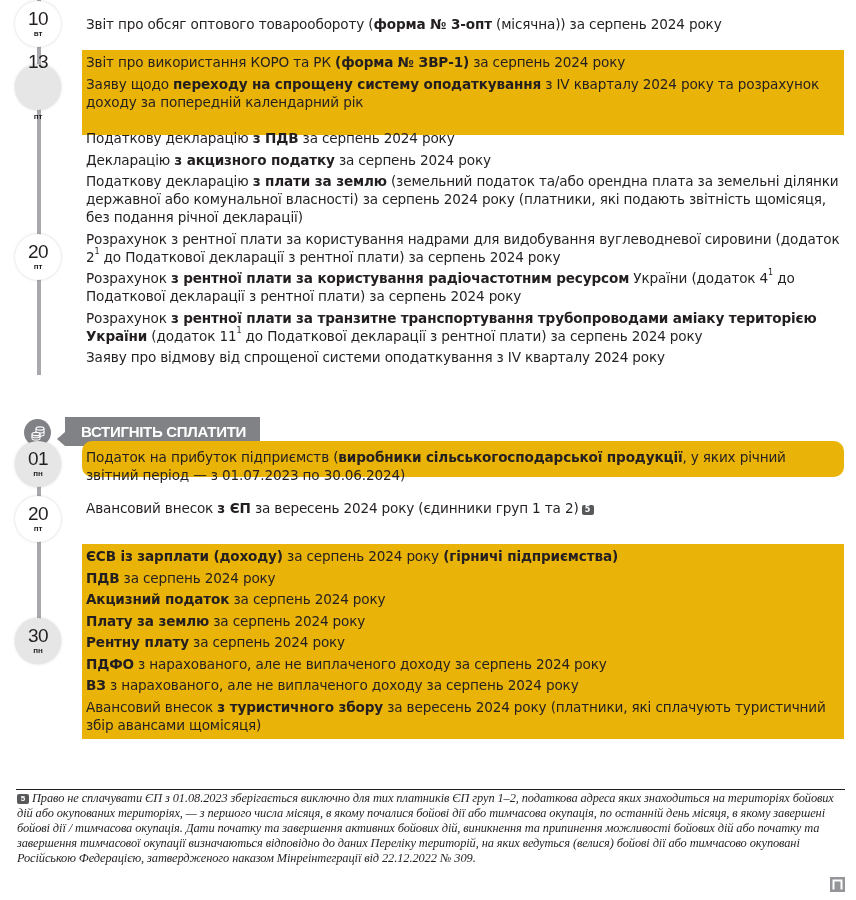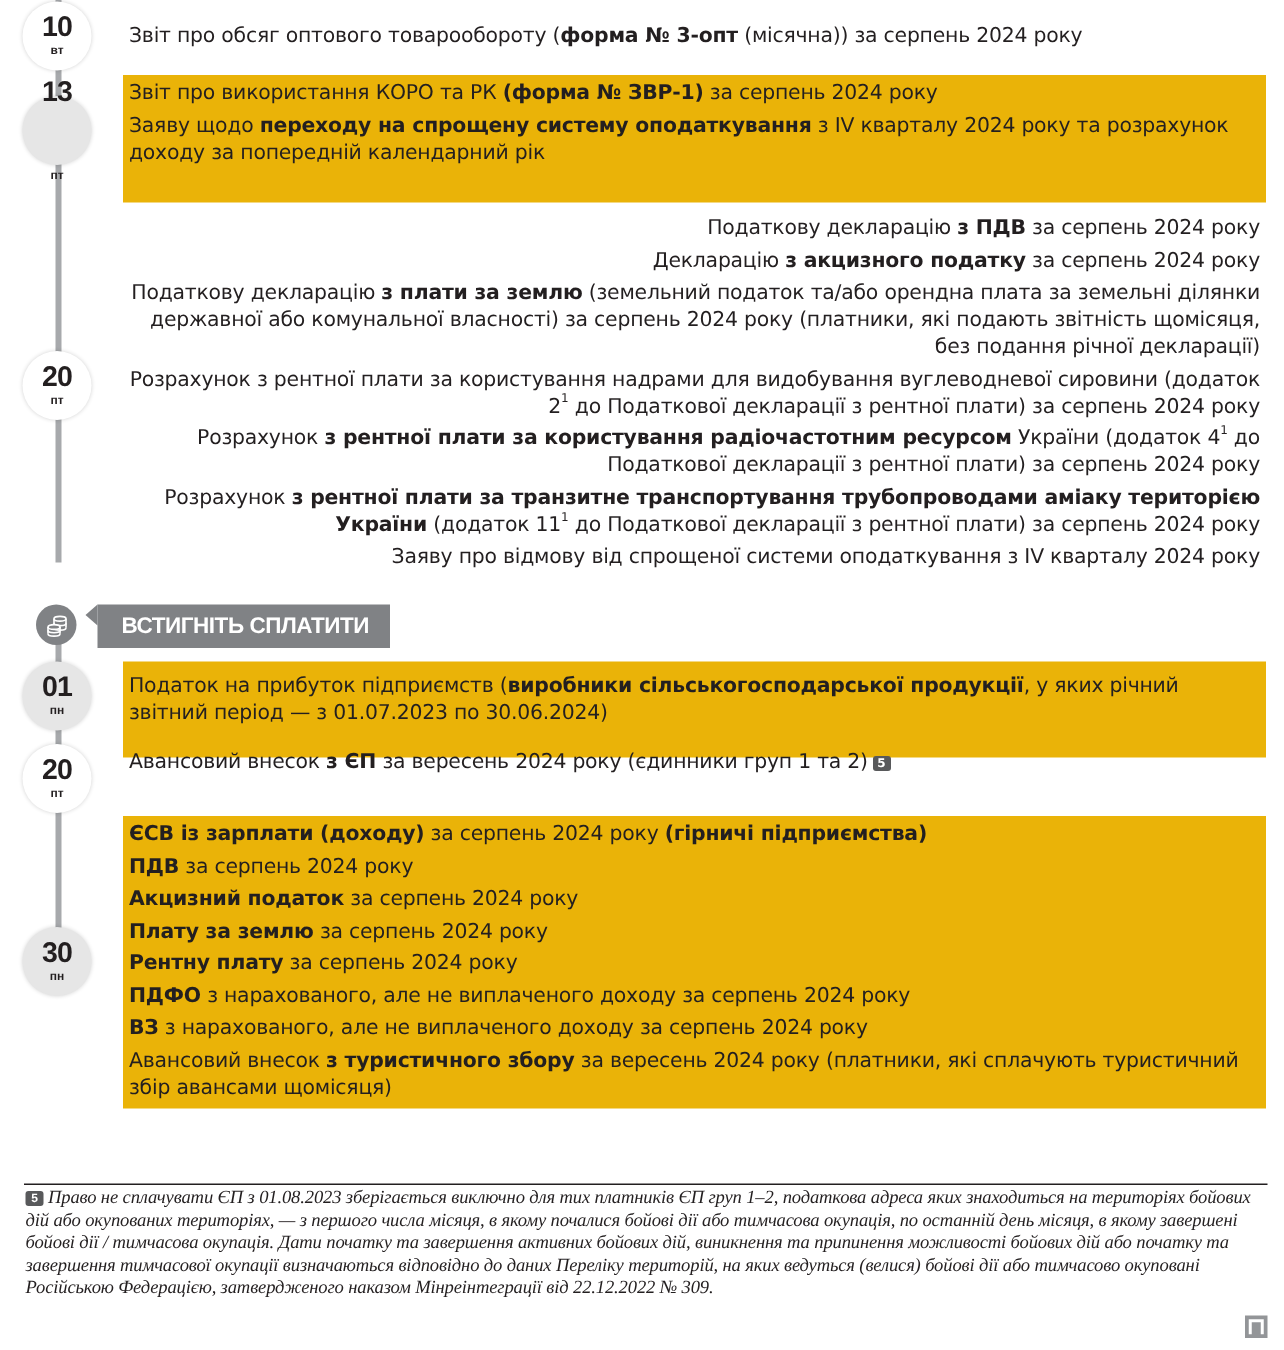--- a/index.html
+++ b/index.html
@@ -4,34 +4,34 @@
 <style>
   html, body { margin:0; padding:0; background:#ffffff; }
   body { width:856px; height:900px; position:relative; overflow:hidden;
          font-family:"DejaVu Sans", "Liberation Sans", sans-serif; color:#231f20; }
   .timeline-line { position:absolute; left:37px; width:4px; background:#a7a9ac; }
   .day { position:absolute; left:15px; width:46px; height:46px; border-radius:50%;
          box-shadow:0 0 3px rgba(0,0,0,0.18); display:flex; flex-direction:column;
          align-items:center; justify-content:center; }
   .day.white { background:#ffffff; }
   .day.grey  { background:#e6e6e6; }
-  .day .num { font-family:"Liberation Sans", sans-serif; font-weight:bold; font-size:19px;
+  .day .num { font-family:"Liberation Sans", sans-serif; font-weight:normal; font-size:19px;
               line-height:19px; color:#231f20; letter-spacing:-0.5px; }
   .day .dow { font-family:"Liberation Sans", sans-serif; font-weight:bold; font-size:8px;
               line-height:10px; color:#231f20; margin-top:1px; }
   .group { position:absolute; left:82px; width:762px; box-sizing:border-box; padding:3px 4px 3px 4px; }
   .group.grey { background:#eab308; }
   .item { font-size:13.6px; line-height:18px; margin:0 0 3.5px 0; letter-spacing:-0.15px; }
   .item:last-child { margin-bottom:0; }
   .item b { font-weight:bold; }
   sup { font-size:8px; vertical-align:top; line-height:8px; }
   .note-badge { display:inline-block; background:#58595b; color:#fff; font-size:8px; font-weight:bold;
                 width:12px; height:10px; line-height:10px; text-align:center; border-radius:2px;
                 vertical-align:1px; margin-left:3px; }
-  .section-header { position:absolute; left:24px; top:403px; height:29px; display:flex; align-items:flex-start; }
+  .section-header { position:absolute; left:24px; top:417px; height:29px; display:flex; align-items:flex-end; }
   .coin-circle { width:27px; height:27px; border-radius:50%; background:#808285; display:flex;
                  align-items:center; justify-content:center; }
   .arrow { width:0; height:0; border-top:7px solid transparent; border-bottom:7px solid transparent;
            border-right:8px solid #808285; margin-left:6px; }
   .section-label { background:#808285; color:#ffffff; font-family:"Liberation Sans", sans-serif;
                    font-weight:bold; font-size:15px; height:29px; line-height:29px; padding:0 14px 0 16px;
                    letter-spacing:-0.3px; }
   .footnote-rule { position:absolute; left:16px; top:789px; width:829px; height:1px; background:#231f20; }
   .footnote { position:absolute; left:17px; top:791px; width:828px; font-family:"Liberation Serif", serif;
               font-style:italic; font-size:12.4px; line-height:15px; color:#231f20; letter-spacing:-0.1px; }
@@ -58,21 +58,21 @@
   <span class="dow">пт</span>
 </div>
 
 <div class="group" style="top:12px;">
     <div class="item"><span>Звіт про обсяг оптового товарообороту (</span><b>форма № 3-опт</b><span> (місячна)) за серпень 2024 року</span></div>
   </div>
 <div class="group grey" style="top:50px; height:85px;">
     <div class="item"><span>Звіт про використання КОРО та РК </span><b>(форма № ЗВР-1)</b><span> за серпень 2024 року</span></div>
     <div class="item"><span>Заяву щодо </span><b>переходу на спрощену систему оподаткування</b><span> з IV кварталу 2024 року та розрахунок доходу за попередній календарний рік</span></div>
   </div>
-<div class="group" style="top:140px;text-align:right;">
+<div class="group" style="top:126px;">
     <div class="item"><span>Податкову декларацію </span><b>з ПДВ</b><span> за серпень 2024 року</span></div>
     <div class="item"><span>Декларацію </span><b>з акцизного податку</b><span> за серпень 2024 року</span></div>
     <div class="item"><span>Податкову декларацію </span><b>з плати за землю</b><span> (земельний податок та/або орендна плата за земельні ділянки державної або комунальної власності) за серпень 2024 року (платники, які подають звітність щомісяця, без подання річної декларації)</span></div>
     <div class="item"><span>Розрахунок з рентної плати за користування надрами для видобування вуглеводневої сировини (додаток 2</span><sup>1</sup><span> до Податкової декларації з рентної плати) за серпень 2024 року</span></div>
     <div class="item"><span>Розрахунок </span><b>з рентної плати за користування радіочастотним ресурсом</b><span> України (додаток 4</span><sup>1</sup><span> до Податкової декларації з рентної плати) за серпень 2024 року</span></div>
     <div class="item"><span>Розрахунок </span><b>з рентної плати за транзитне транспортування трубопроводами аміаку територією України</b><span> (додаток 11</span><sup>1</sup><span> до Податкової декларації з рентної плати) за серпень 2024 року</span></div>
     <div class="item"><span>Заяву про відмову від спрощеної системи оподаткування з IV кварталу 2024 року</span></div>
   </div>
 
 <div class="section-header">
@@ -100,21 +100,21 @@
 </div>
 <div class="day white" style="top:496px;">
   <span class="num">20</span>
   <span class="dow">пт</span>
 </div>
 <div class="day grey" style="top:618px;">
   <span class="num">30</span>
   <span class="dow">пн</span>
 </div>
 
-<div class="group grey" style="top:441px; height:64px; padding-top:7px;">
+<div class="group grey" style="top:441px; height:36px; padding-top:7px;border-radius:10px;">
     <div class="item"><span>Податок на прибуток підприємств (</span><b>виробники сільськогосподарської продукції</b><span>, у яких річний звітний період — з 01.07.2023 по 30.06.2024)</span></div>
   </div>
 <div class="group" style="top:496px;">
     <div class="item"><span>Авансовий внесок </span><b>з ЄП</b><span> за вересень 2024 року (єдинники груп 1 та 2)</span><span class="note-badge">5</span></div>
   </div>
 <div class="group grey" style="top:544px; height:195px;">
     <div class="item"><b>ЄСВ із зарплати (доходу)</b><span> за серпень 2024 року </span><b>(гірничі підприємства)</b></div>
     <div class="item"><b>ПДВ</b><span> за серпень 2024 року</span></div>
     <div class="item"><b>Акцизний податок</b><span> за серпень 2024 року</span></div>
     <div class="item"><b>Плату за землю</b><span> за серпень 2024 року</span></div>

